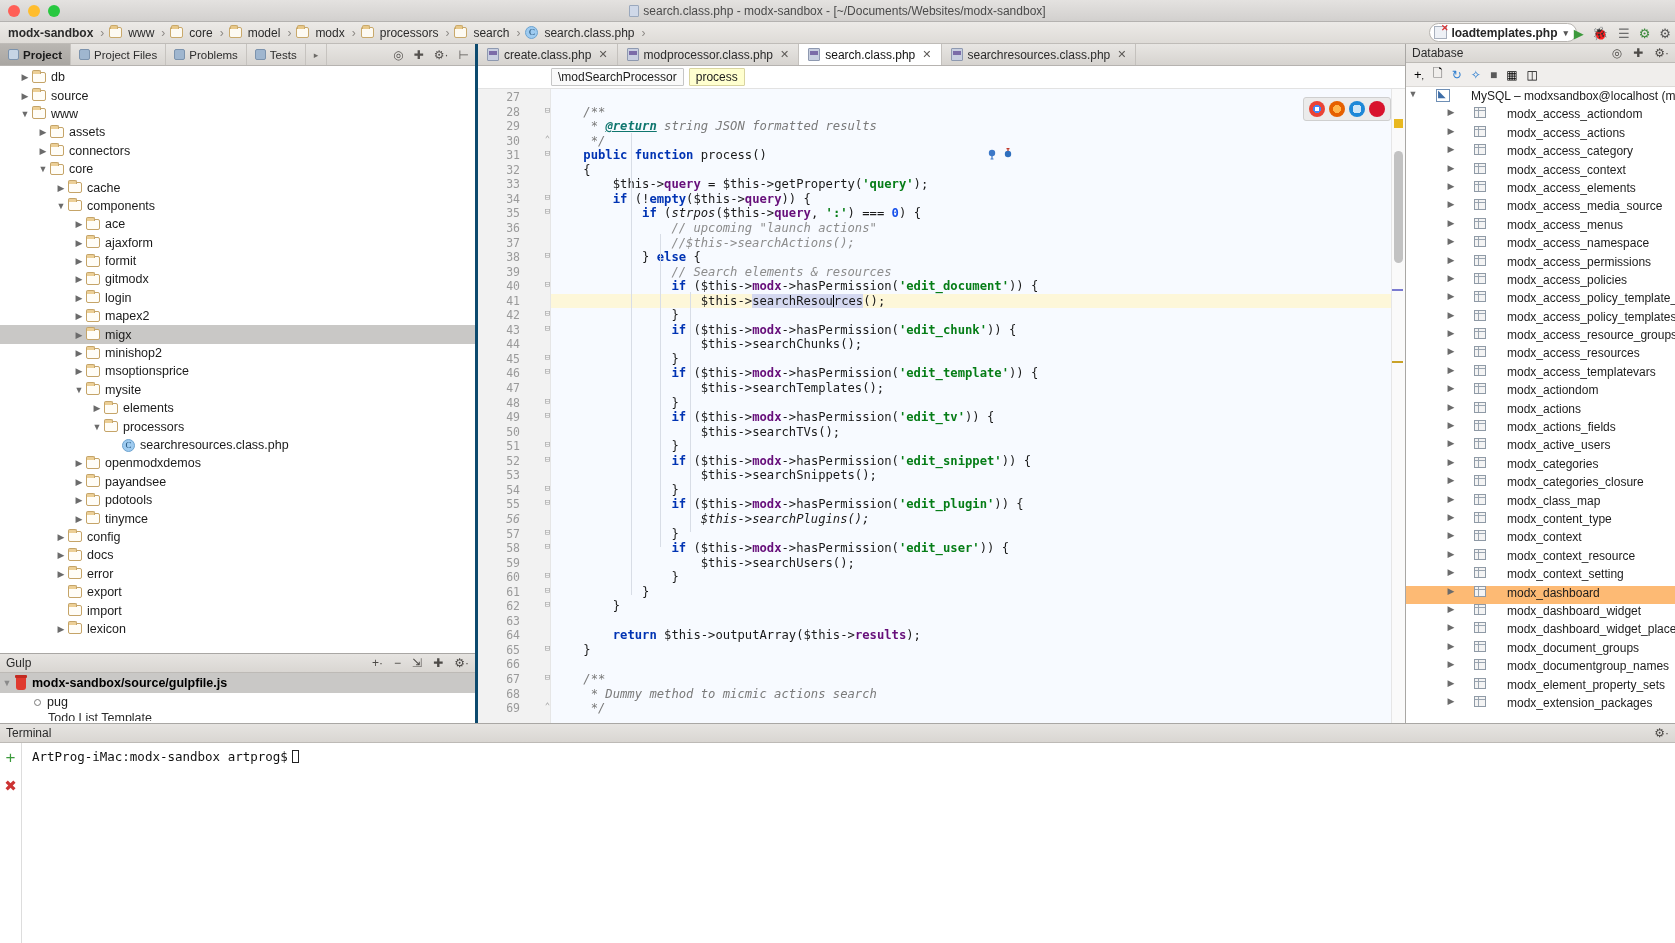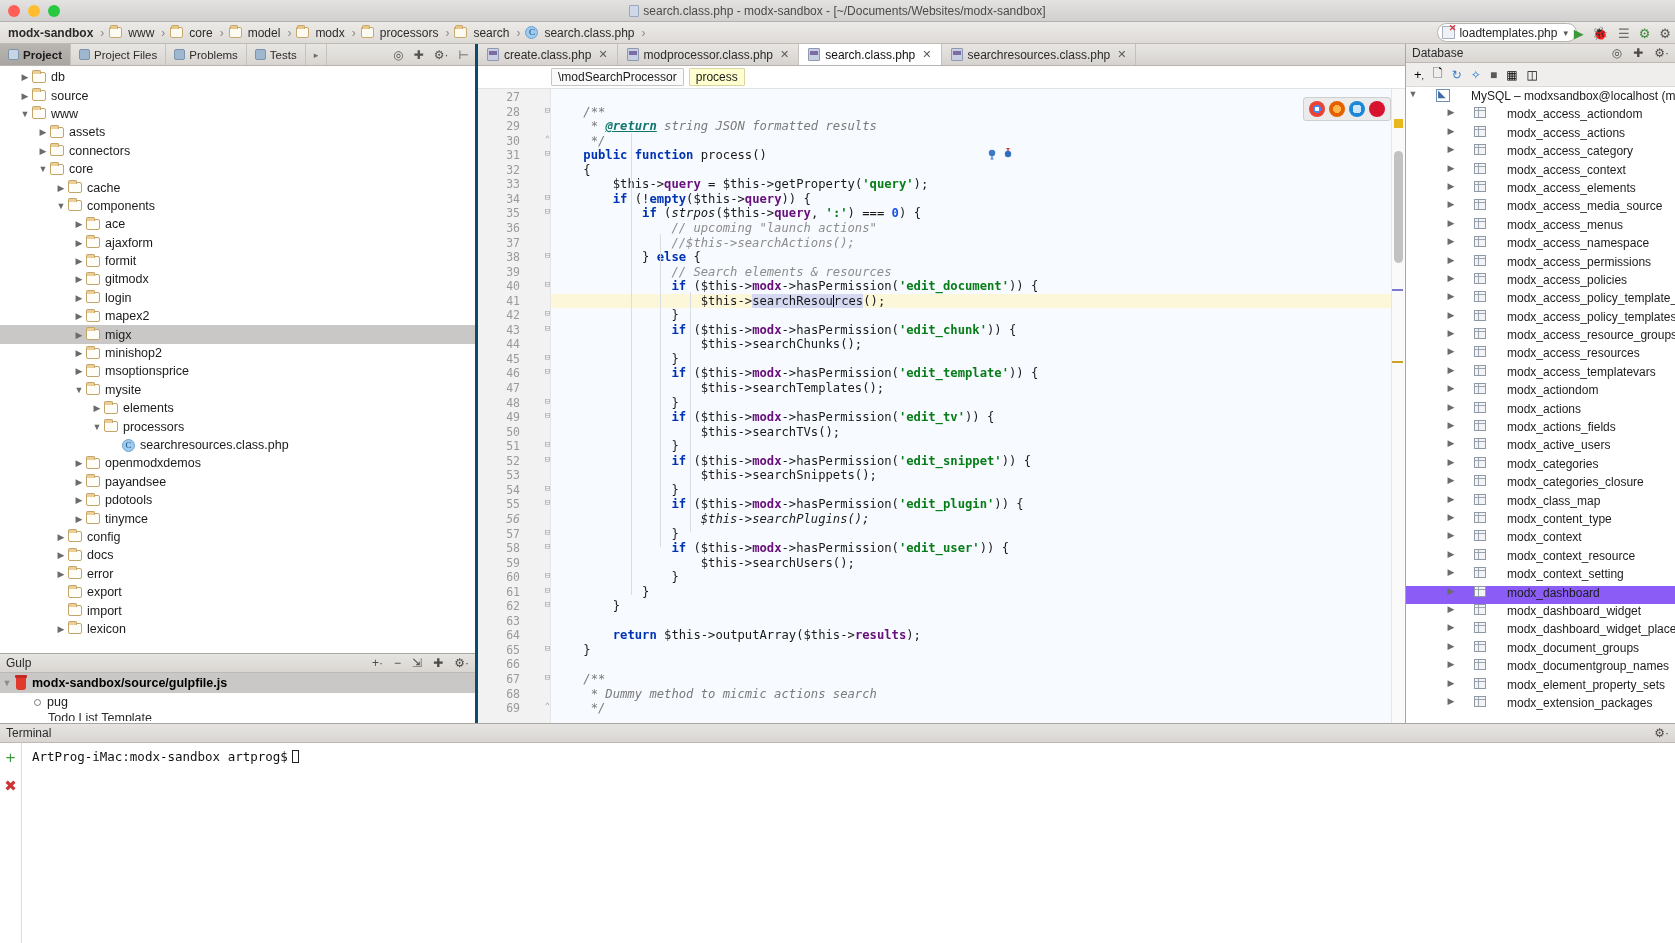--- a/index.html
+++ b/index.html
@@ -52,21 +52,21 @@
     background:#e8c889; border:1px solid #c9a96b; border-bottom:none; border-radius:2px 2px 0 0;
   }
   .php-ic {
     width: 13px; height: 13px; border-radius: 50%; background: #9ecbf0; border:1px solid #6da3cf;
     color:#15436b; font-size: 9px; line-height: 11px; text-align:center; margin-right:4px; display:inline-block;
     font-family: "Liberation Serif", serif;
   }
   .runconfig {
     position: absolute; right: 98px; top: 1px; height: 19px;
     background: #fff; border: 1px solid #b8b5b1; border-radius: 10px;
-    display: flex; align-items: center; padding: 0 8px 0 4px; font-size: 12px; color: #262626;
+    display: flex; align-items: center; padding: 0 8px 0 4px; font-size: 12px; color: #262626; font-weight: bold;
   }
   .runconfig .mini {
     width: 13px; height: 13px; background:#eef1f6; border:1px solid #a8b0bd; margin-right:4px; position:relative;
   }
   .runconfig .mini::after { content:'✕'; position:absolute; right:-2px; top:-4px; color:#d33; font-size:9px; font-weight:bold; }
   .runconfig .carat { margin-left: 6px; color:#555; font-size: 9px; }
   .navtools { position: absolute; right: 4px; top: 0; height: 22px; display: flex; align-items: center; gap: 9px; }
   .navtools .gi { font-size: 13px; line-height: 1; }
 
   
@@ -166,21 +166,21 @@
 
   .rightgut { position:absolute; right:0; top:0; bottom:0; width:14px; background:#fafafa; border-left:1px solid #e6e6e6; }
   .vscroll { position:absolute; right:2px; width:9px; background:#c2c2c2; border-radius:5px; }
   .markline { position:absolute; right:2px; width:11px; height:2px; }
 
   
   .rightcol { width: 270px; flex: 0 0 270px; display:flex; flex-direction:column; border-left:1px solid #a9a7a4; background:#fff; }
   .dbtools { height:24px; background:#f0eeec; border-bottom:1px solid #dcd9d6; display:flex; align-items:center; gap:9px; padding: 0 8px; flex:0 0 24px; }
   .dbtree { flex:1 1 auto; overflow:hidden; padding-top:2px; }
   .dbrow { height:18.4px; display:flex; align-items:flex-start; font-size:12px; color:#1b1b1b; white-space:nowrap;gap:16px; }
-  .dbrow.sel { background:#8b5cf6; }
+  .dbrow.sel { background:#fdba74; }
   .tblic { width:12px; height:11px; margin-right:5px; background:#f4f4f4; border:1px solid #8f9aa6; flex:0 0 12px; position:relative; }
   .tblic::before{content:'';position:absolute;left:0;right:0;top:2px;height:1px;background:#9aa5b1;}
   .tblic::after{content:'';position:absolute;left:3px;top:0;bottom:0;width:1px;background:#9aa5b1;}
   .dbic { width:14px; height:13px; margin-right:5px; background:#fff; border:1px solid #6f8fb5; flex:0 0 14px; position:relative; }
   .dbic::after { content:'◣'; position:absolute; left:1px; top:-2px; font-size:10px; color:#3f6ea8; }
 
   
   .termpane { flex: 0 0 220px; border-top:1px solid #a9a7a4; display:flex; flex-direction:column; background:#fff; }
   .termhdr { height:19px; background: linear-gradient(#e6e4e1,#d9d6d2); border-bottom:1px solid #bdbab6;
              display:flex; align-items:center; padding:0 6px; font-size:12px; color:#2b2b2b; flex:0 0 19px; }

